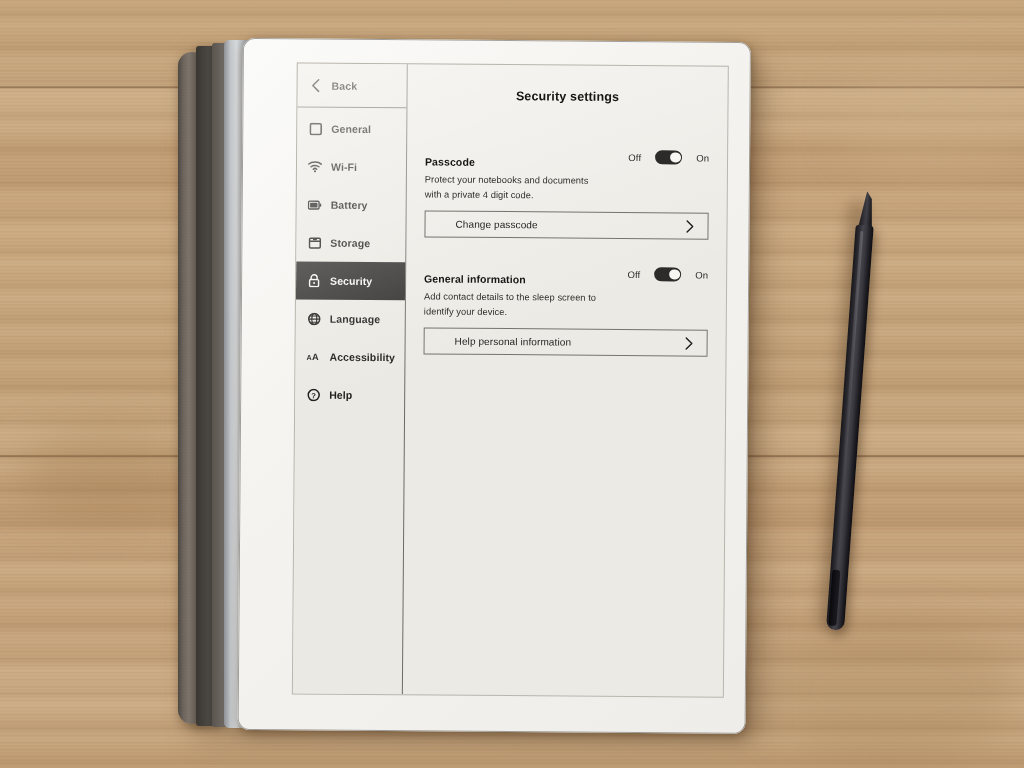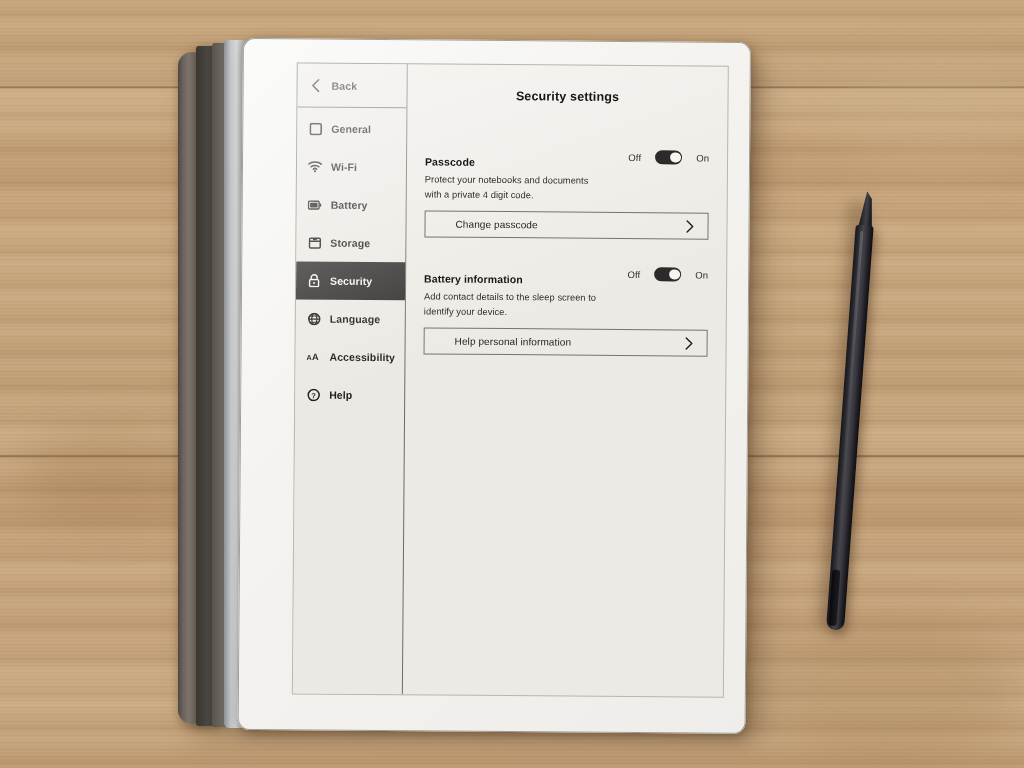--- a/index.html
+++ b/index.html
@@ -491,21 +491,21 @@
             <span class="ico">
               <svg width="9" height="14" viewBox="0 0 9 14" fill="none">
                 <path d="M1.6 1.4 L7.2 7 L1.6 12.6" stroke="#1f1e1c" stroke-width="1.4" stroke-linecap="round" stroke-linejoin="round"></path>
               </svg>
             </span>
           </div>
         </div>
 
         <div class="section second">
           <div class="sec-head">
-            <div class="sec-title">Battery information</div>
+            <div class="sec-title">General information</div>
             <div class="toggle-wrap">
               <span class="toggle-side">Off</span>
               <span class="switch">
                 <span class="knob"></span>
               </span>
               <span class="toggle-side">On</span>
             </div>
           </div>
           <p class="sec-desc">Add contact details to the sleep screen to identify your device.</p>
           <div class="link-button">

